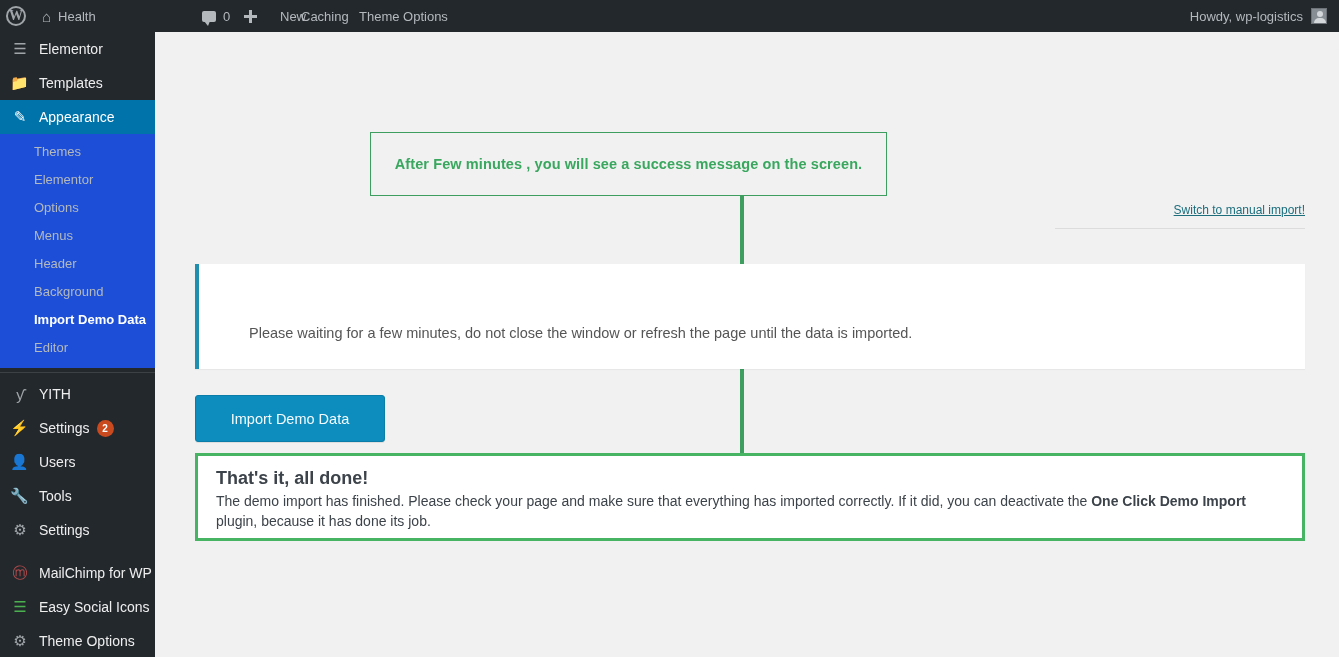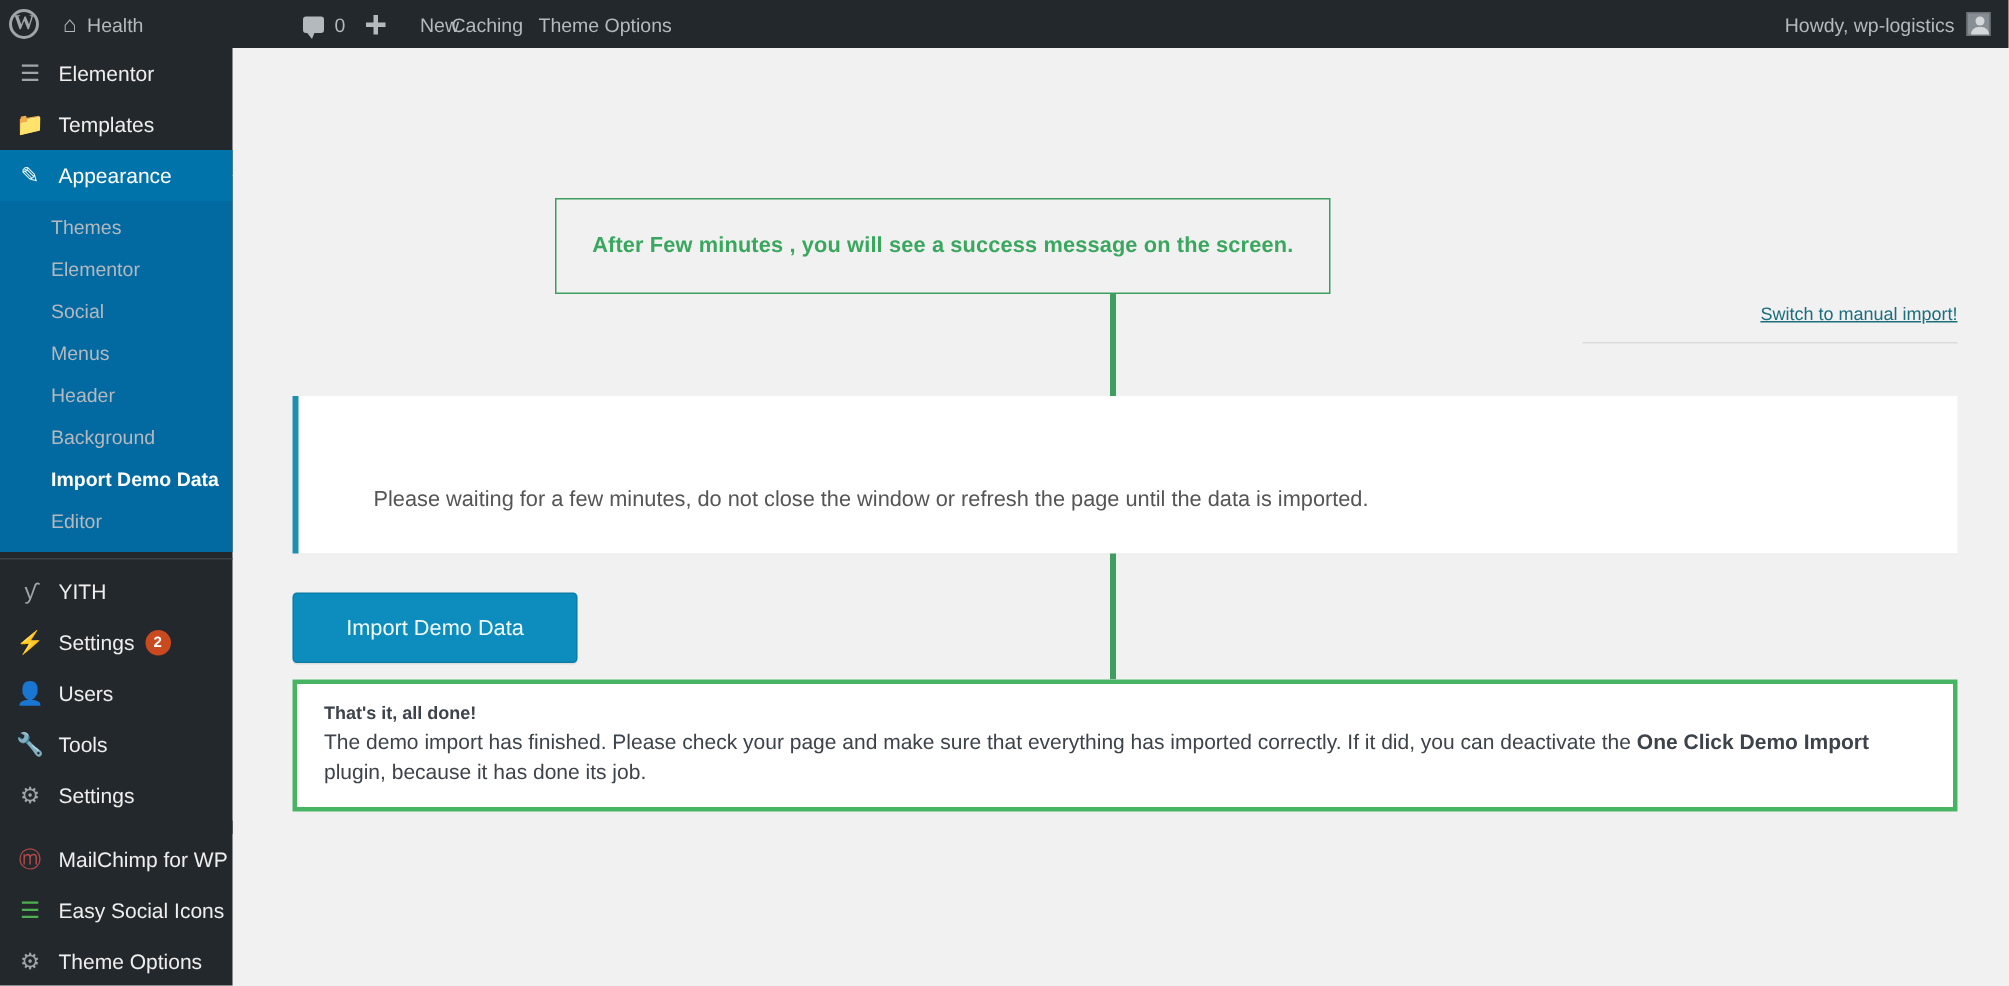--- a/index.html
+++ b/index.html
@@ -102,21 +102,21 @@
     background: #0073aa; color: #fff;
   }
   .menu-top.current .mi { color: #fff; }
   .menu-top.current:after {
     content: "";
     position: absolute; right: -8px; top: 50%;
     margin-top: -8px;
     border: 8px solid transparent;
     border-right-color: #f1f1f1;
   }
-  .submenu { background: #0369a1; padding: 4px 0 6px 0; }
+  .submenu { background: #1d4ed8; padding: 4px 0 6px 0; }
   .submenu .sub-item {
     display: block;
     padding: 6px 0 6px 34px;
     font-size: 13px;
     color: #b4b9be;
     cursor: pointer;
     line-height: 16px;
   }
   .submenu .sub-item.active { color: #fff; font-weight: bold; }
   .menu-sep { height: 9px; background: #23282d; }
@@ -215,21 +215,21 @@
 
   
   #successbox {
     position: absolute; left: 40px; top: 421px;
     width: 1110px; height: 88px;
     background: #fff;
     border: 3px solid #46b462;
     padding: 12px 18px;
   }
   #successbox .s-title {
-    font-size: 12px; font-weight: bold; color: #3c434a;
+    font-size: 18px; font-weight: bold; color: #3c434a;
     margin-bottom: 2px;
   }
   #successbox .s-body {
     font-size: 14px; color: #3c434a; line-height: 20px;
   }
   #successbox .s-body b { font-weight: bold; }
 </style>
 </head>
 <body>
 
@@ -275,21 +275,21 @@
   </div>
 
   <div class="menu-top current">
     <span class="mi">✎</span>
     <span>Appearance</span>
   </div>
 
   <div class="submenu">
     <span class="sub-item">Themes</span>
     <span class="sub-item">Elementor</span>
-    <span class="sub-item">Social</span>
+    <span class="sub-item">Options</span>
     <span class="sub-item">Menus</span>
     <span class="sub-item">Header</span>
     <span class="sub-item">Background</span>
     <span class="sub-item active">Import Demo Data</span>
     <span class="sub-item">Editor</span>
   </div>
 
   <div class="menu-sep-line"></div>
 
   <div class="menu-top">

